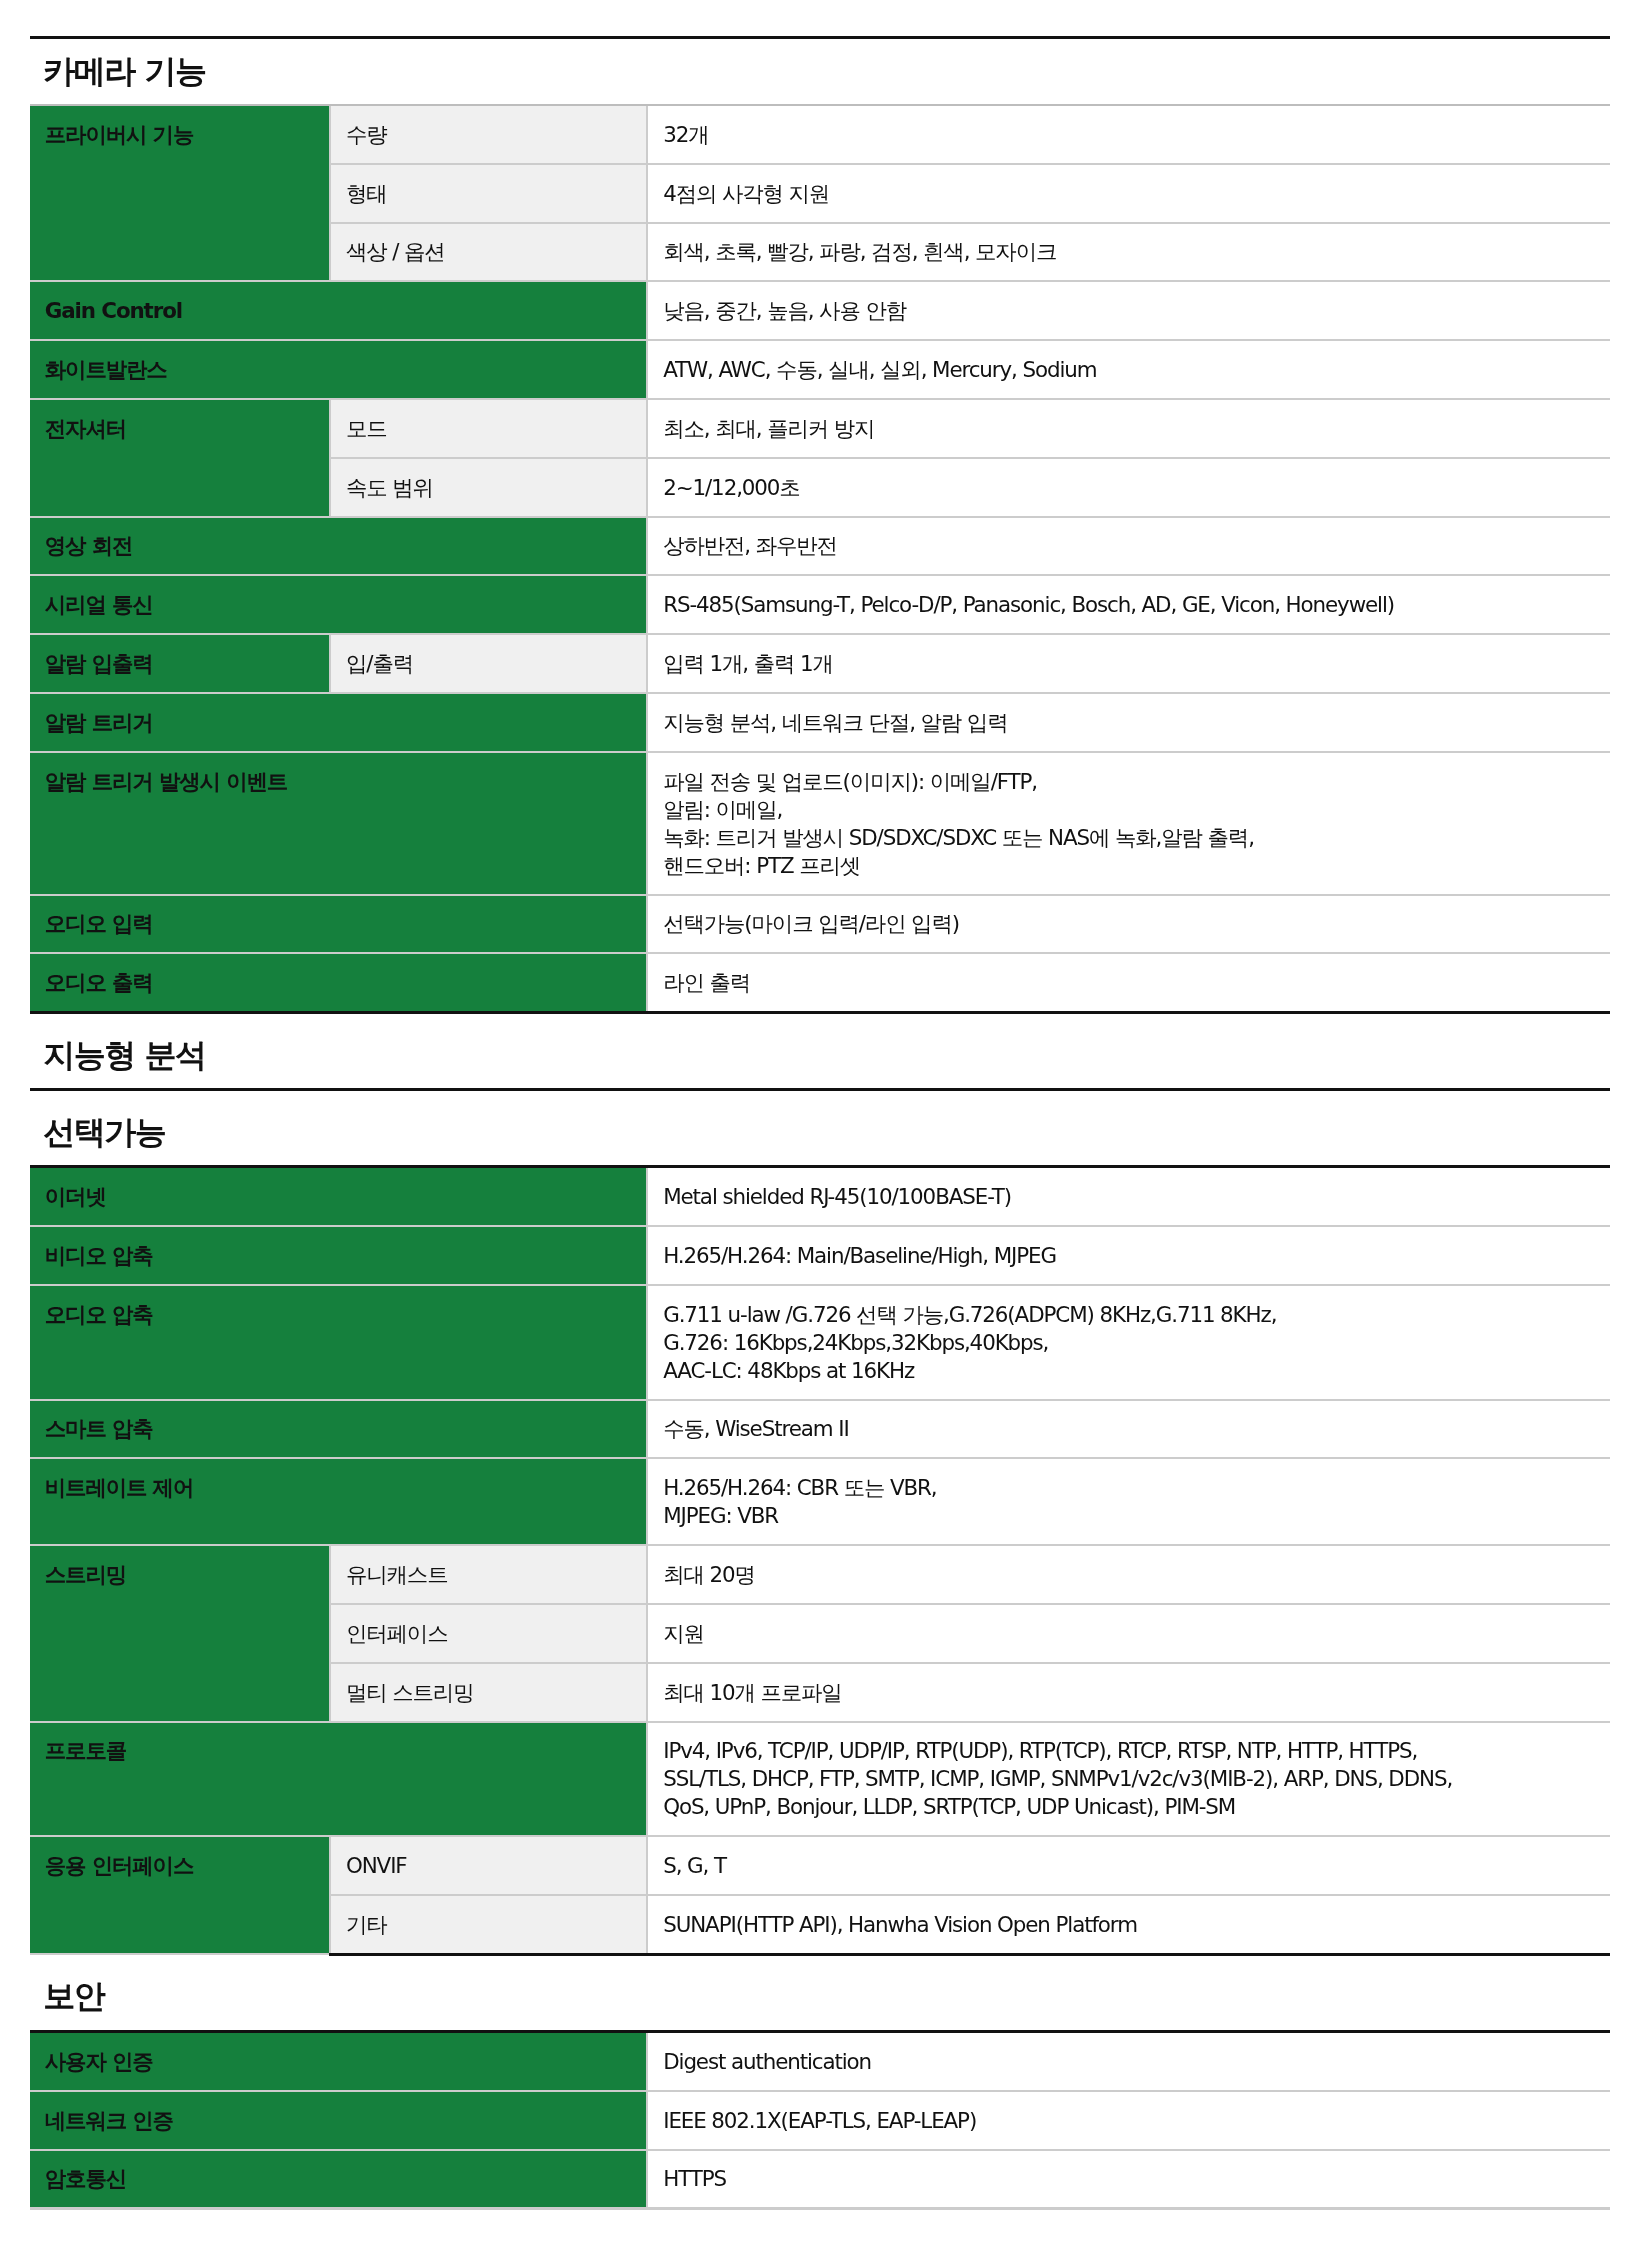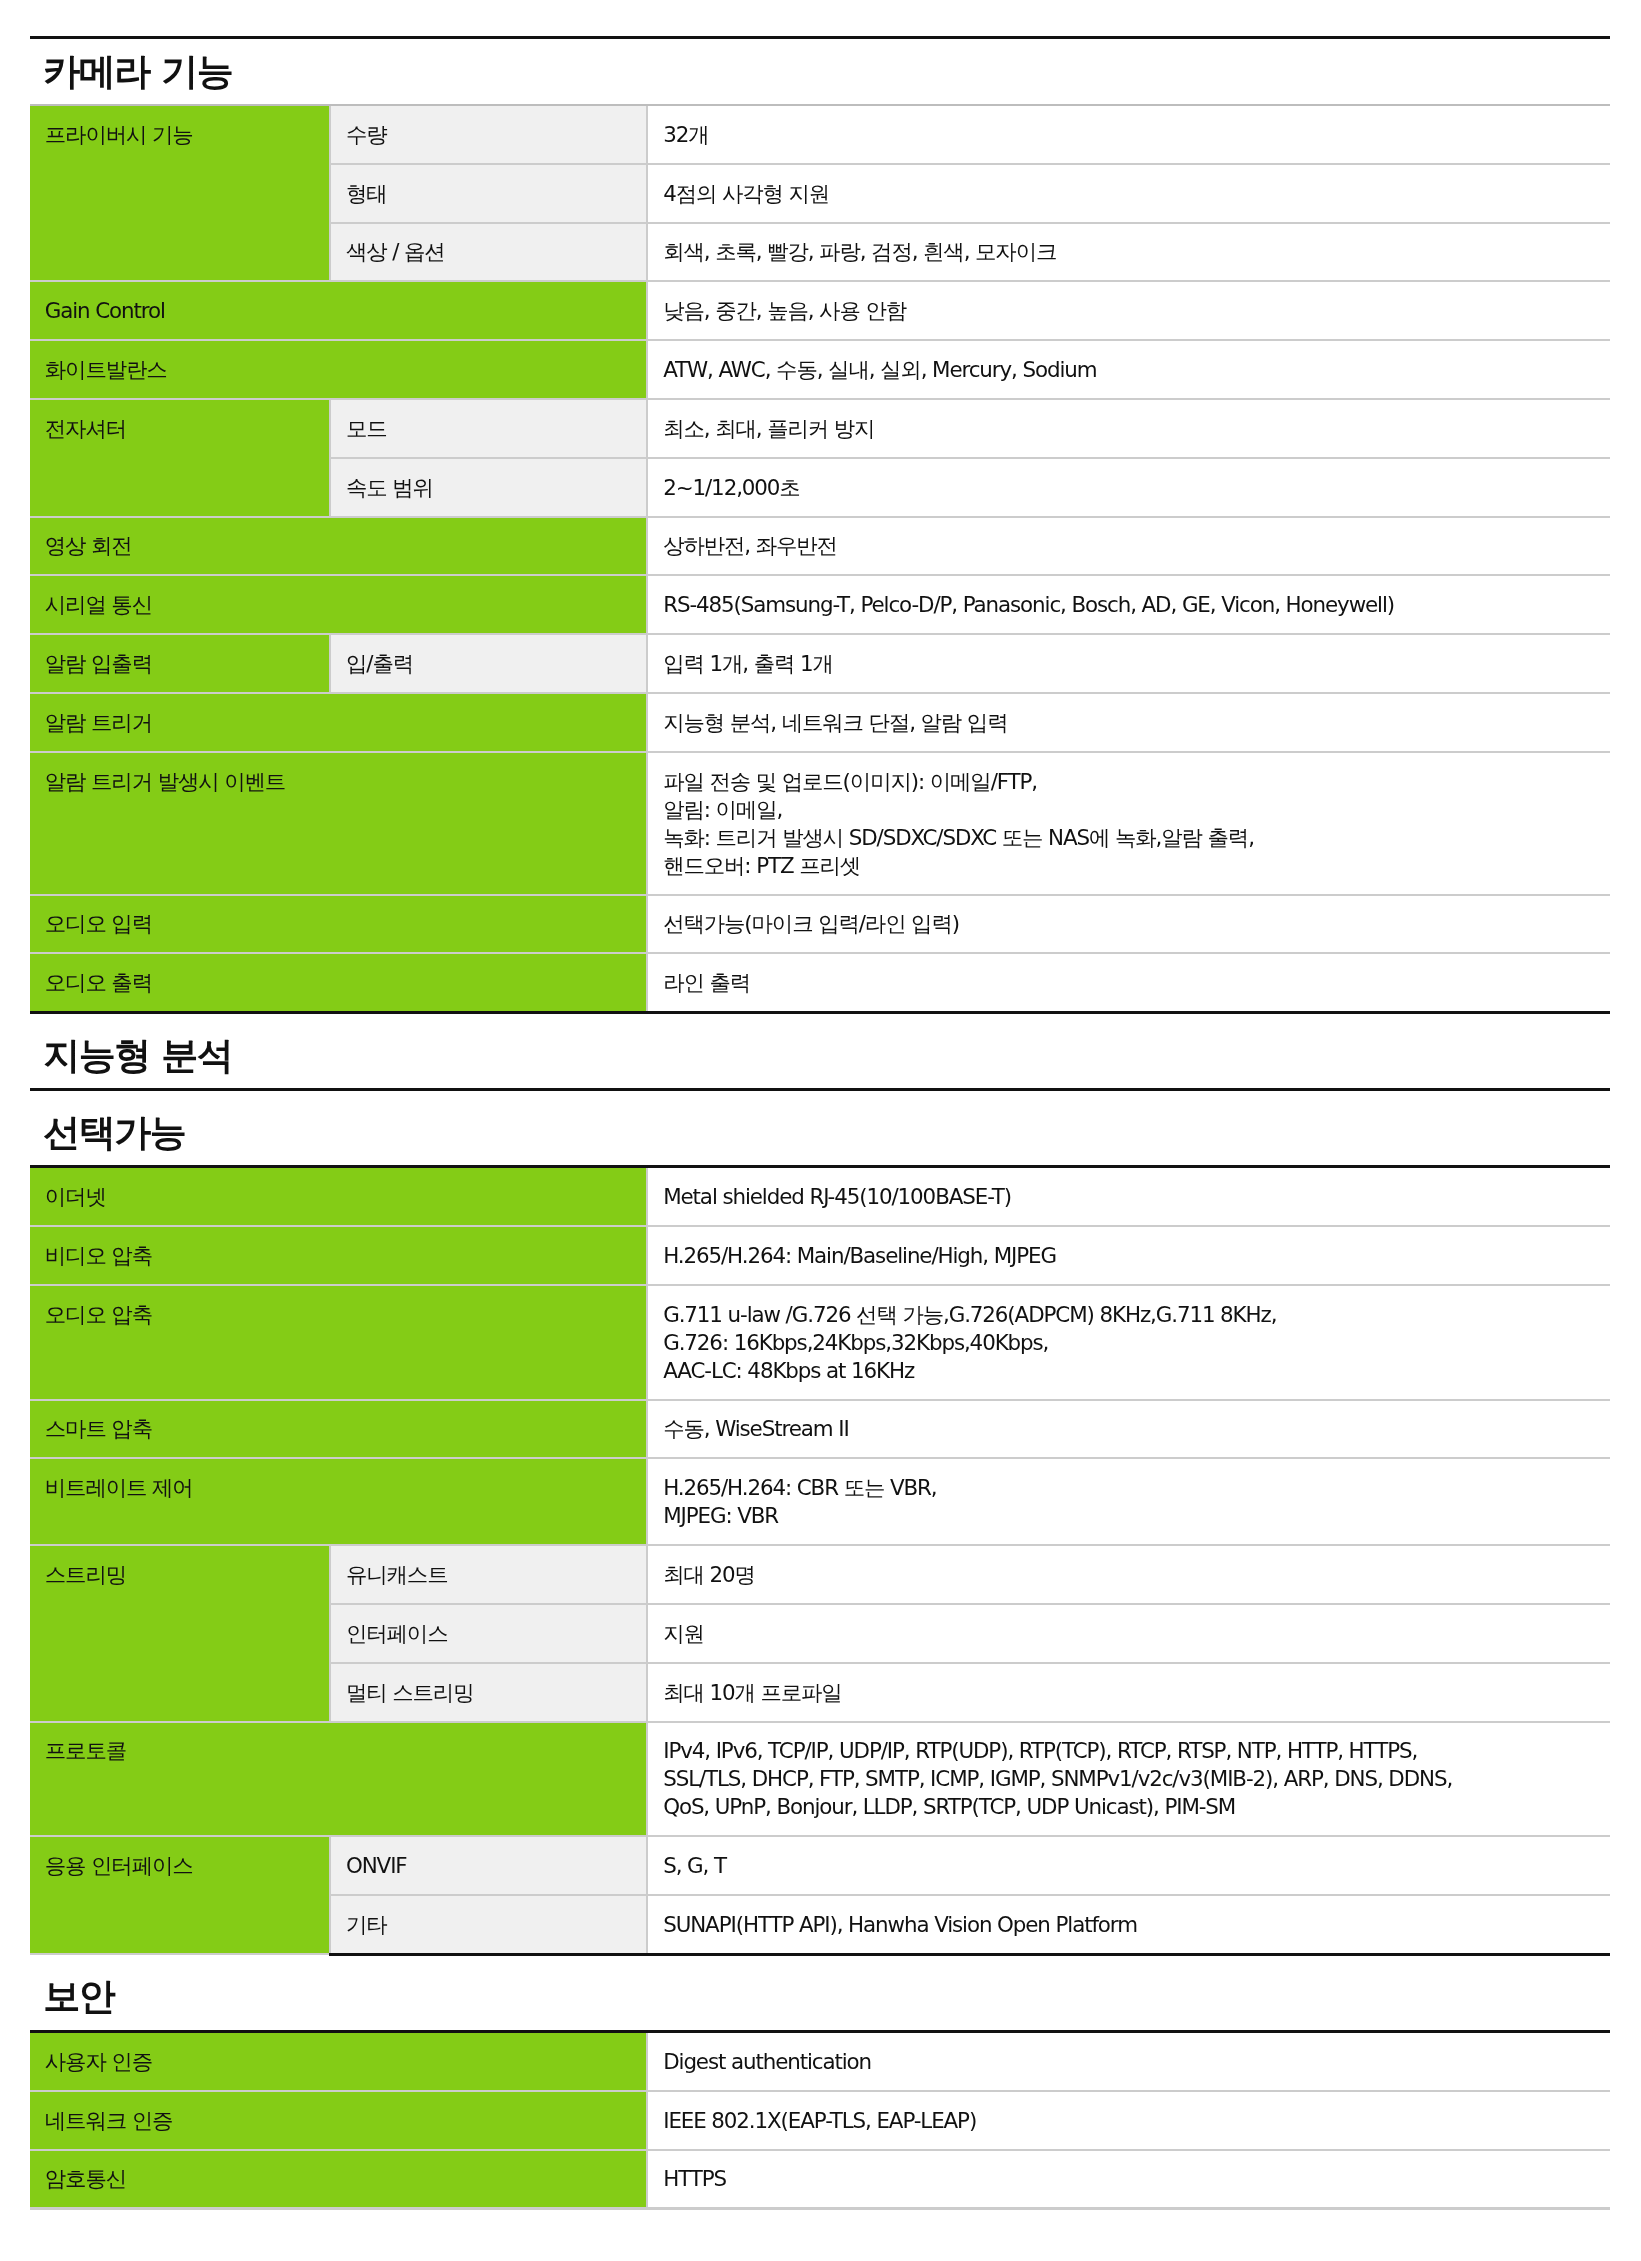--- a/index.html
+++ b/index.html
@@ -18,21 +18,21 @@
     width: 1580px;
   }
   .section {
     border-top: 3px solid #111111;
   }
   .section-title {
     height: 65px;
     display: flex;
     align-items: center;
     padding-left: 13.3px;
-    font-size: 37px;
+    font-size: 32px;
     font-weight: bold;
     letter-spacing: -1.5px;
     border-bottom: 2.2px solid #bdbdbd;
   }
   .section-title.after-dark { border-bottom: 3px solid #111111; margin-top: 9px; }
   table.spec {
     width: 1580px;
     border-collapse: collapse;
     table-layout: fixed;
   }
@@ -41,22 +41,22 @@
   table.spec col.c3 { width: 962px; }
   table.spec td {
     vertical-align: top;
     font-size: 21.4px;
     line-height: 28px;
     letter-spacing: -1.1px;
     padding: 14.8px 13.3px 14px 14.8px;
     border-bottom: 2.2px solid #cccccc;
   }
   table.spec td.label {
-    background: #84cc16;
-    font-weight: normal;
+    background: #15803d;
+    font-weight: bold;
     border-right: 2.2px solid #cccccc;
   }
   table.spec td.sublabel {
     background: #f0f0f0;
     font-weight: normal;
     border-right: 2.2px solid #cccccc;
   }
   table.spec td.value {
     background: #ffffff;
     white-space: pre-line;

